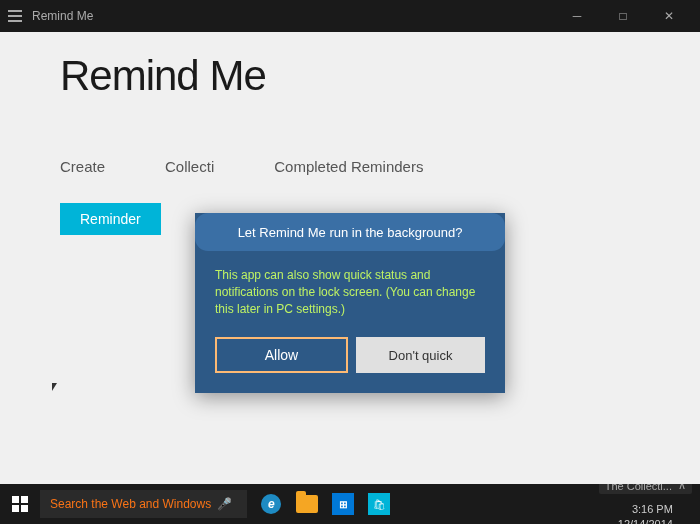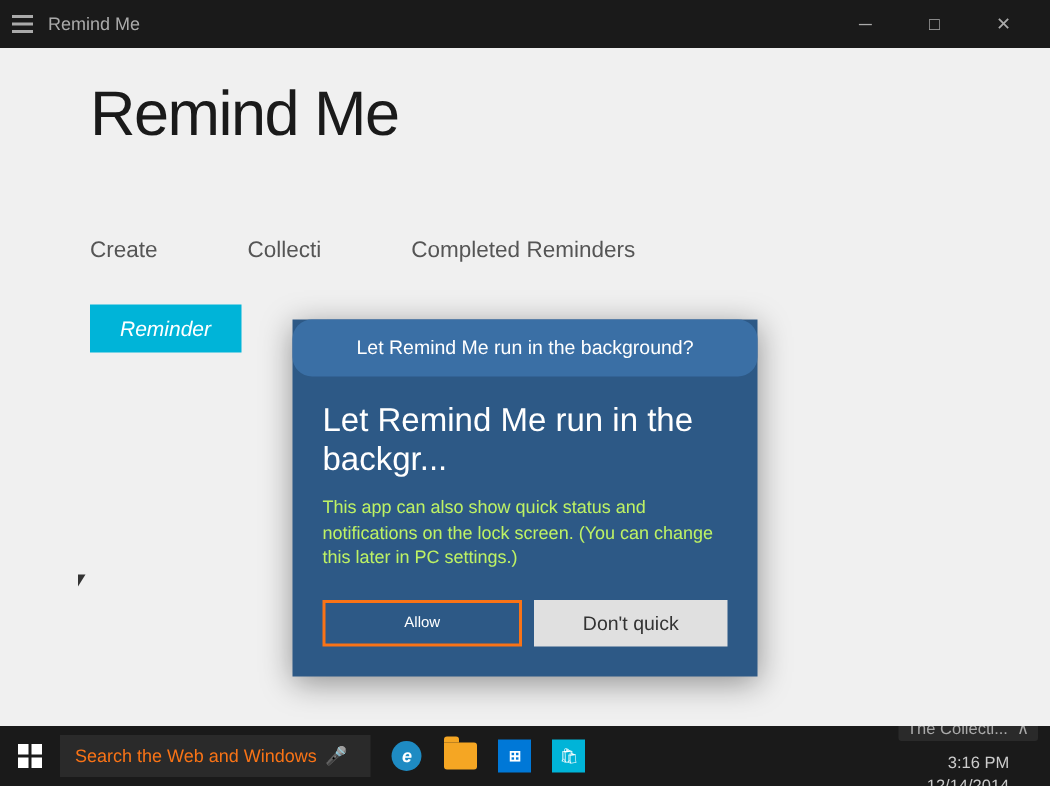--- a/index.html
+++ b/index.html
@@ -110,21 +110,20 @@
 
     
     .reminder-btn {
       background: #00b4d8;
       color: white;
       border: none;
       padding: 8px 20px;
       font-size: 14px;
       cursor: pointer;
       min-width: 100px;
-      font-style: italic;
     }
 
     
     .dialog-overlay {
       position: absolute;
       top: 0;
       left: 0;
       right: 0;
       bottom: 0;
       display: flex;
@@ -167,23 +166,23 @@
       margin-bottom: 20px;
     }
     .dialog-buttons {
       display: flex;
       gap: 8px;
     }
     .dialog-btn-allow {
       flex: 1;
       padding: 8px;
       background: transparent;
-      border: 2px solid #f97316;
-      color: white;
-      font-size: 10px;
+      border: 2px solid #fdba74;
+      color: white;
+      font-size: 14px;
       cursor: pointer;
       text-align: center;
     }
     .dialog-btn-deny {
       flex: 1;
       padding: 8px;
       background: #e0e0e0;
       border: none;
       color: #333;
       font-size: 13px;
@@ -393,21 +392,20 @@
     
     <div class="cursor"></div>
 
     
     <div class="dialog-overlay">
       <div class="dialog">
         <div class="dialog-header">
           <span class="dialog-header-text">Let Remind Me run in the background?</span>
         </div>
         <div class="dialog-body">
-          <div class="dialog-main-text">Let Remind Me run in the backgr...</div>
           <div class="dialog-sub-text">This app can also show quick status and notifications on the lock screen. (You can change this later in PC settings.)</div>
           <div class="dialog-buttons">
             <button class="dialog-btn-allow">Allow</button>
             <button class="dialog-btn-deny">Don't quick</button>
           </div>
         </div>
       </div>
     </div>
   </div>
 </div>

